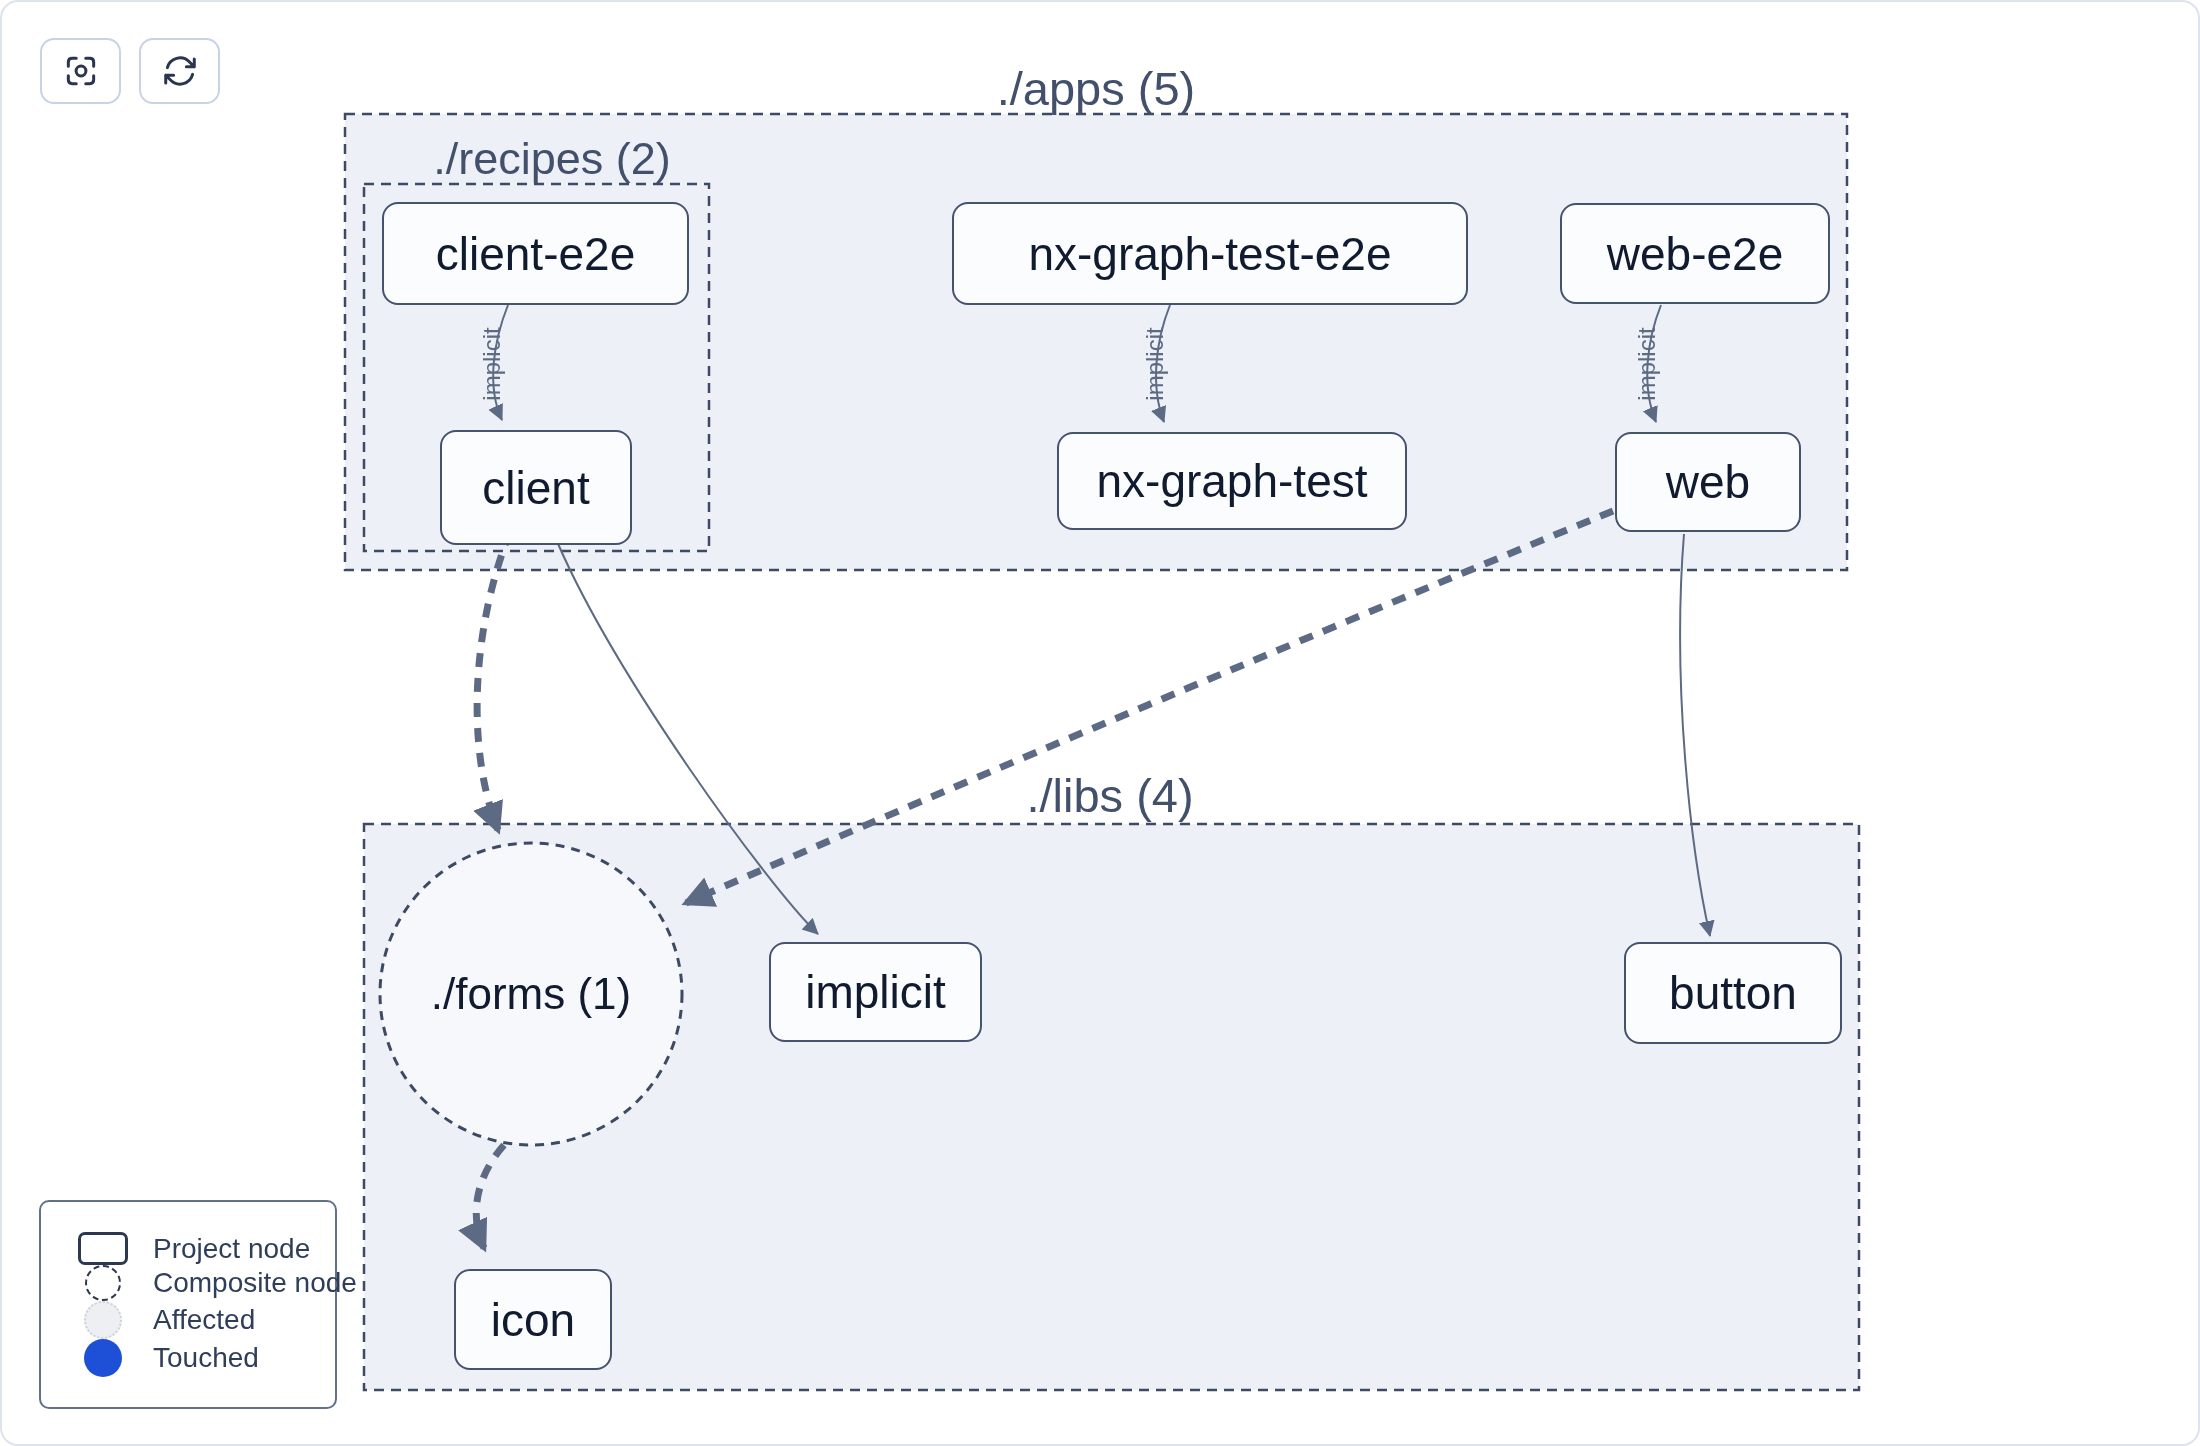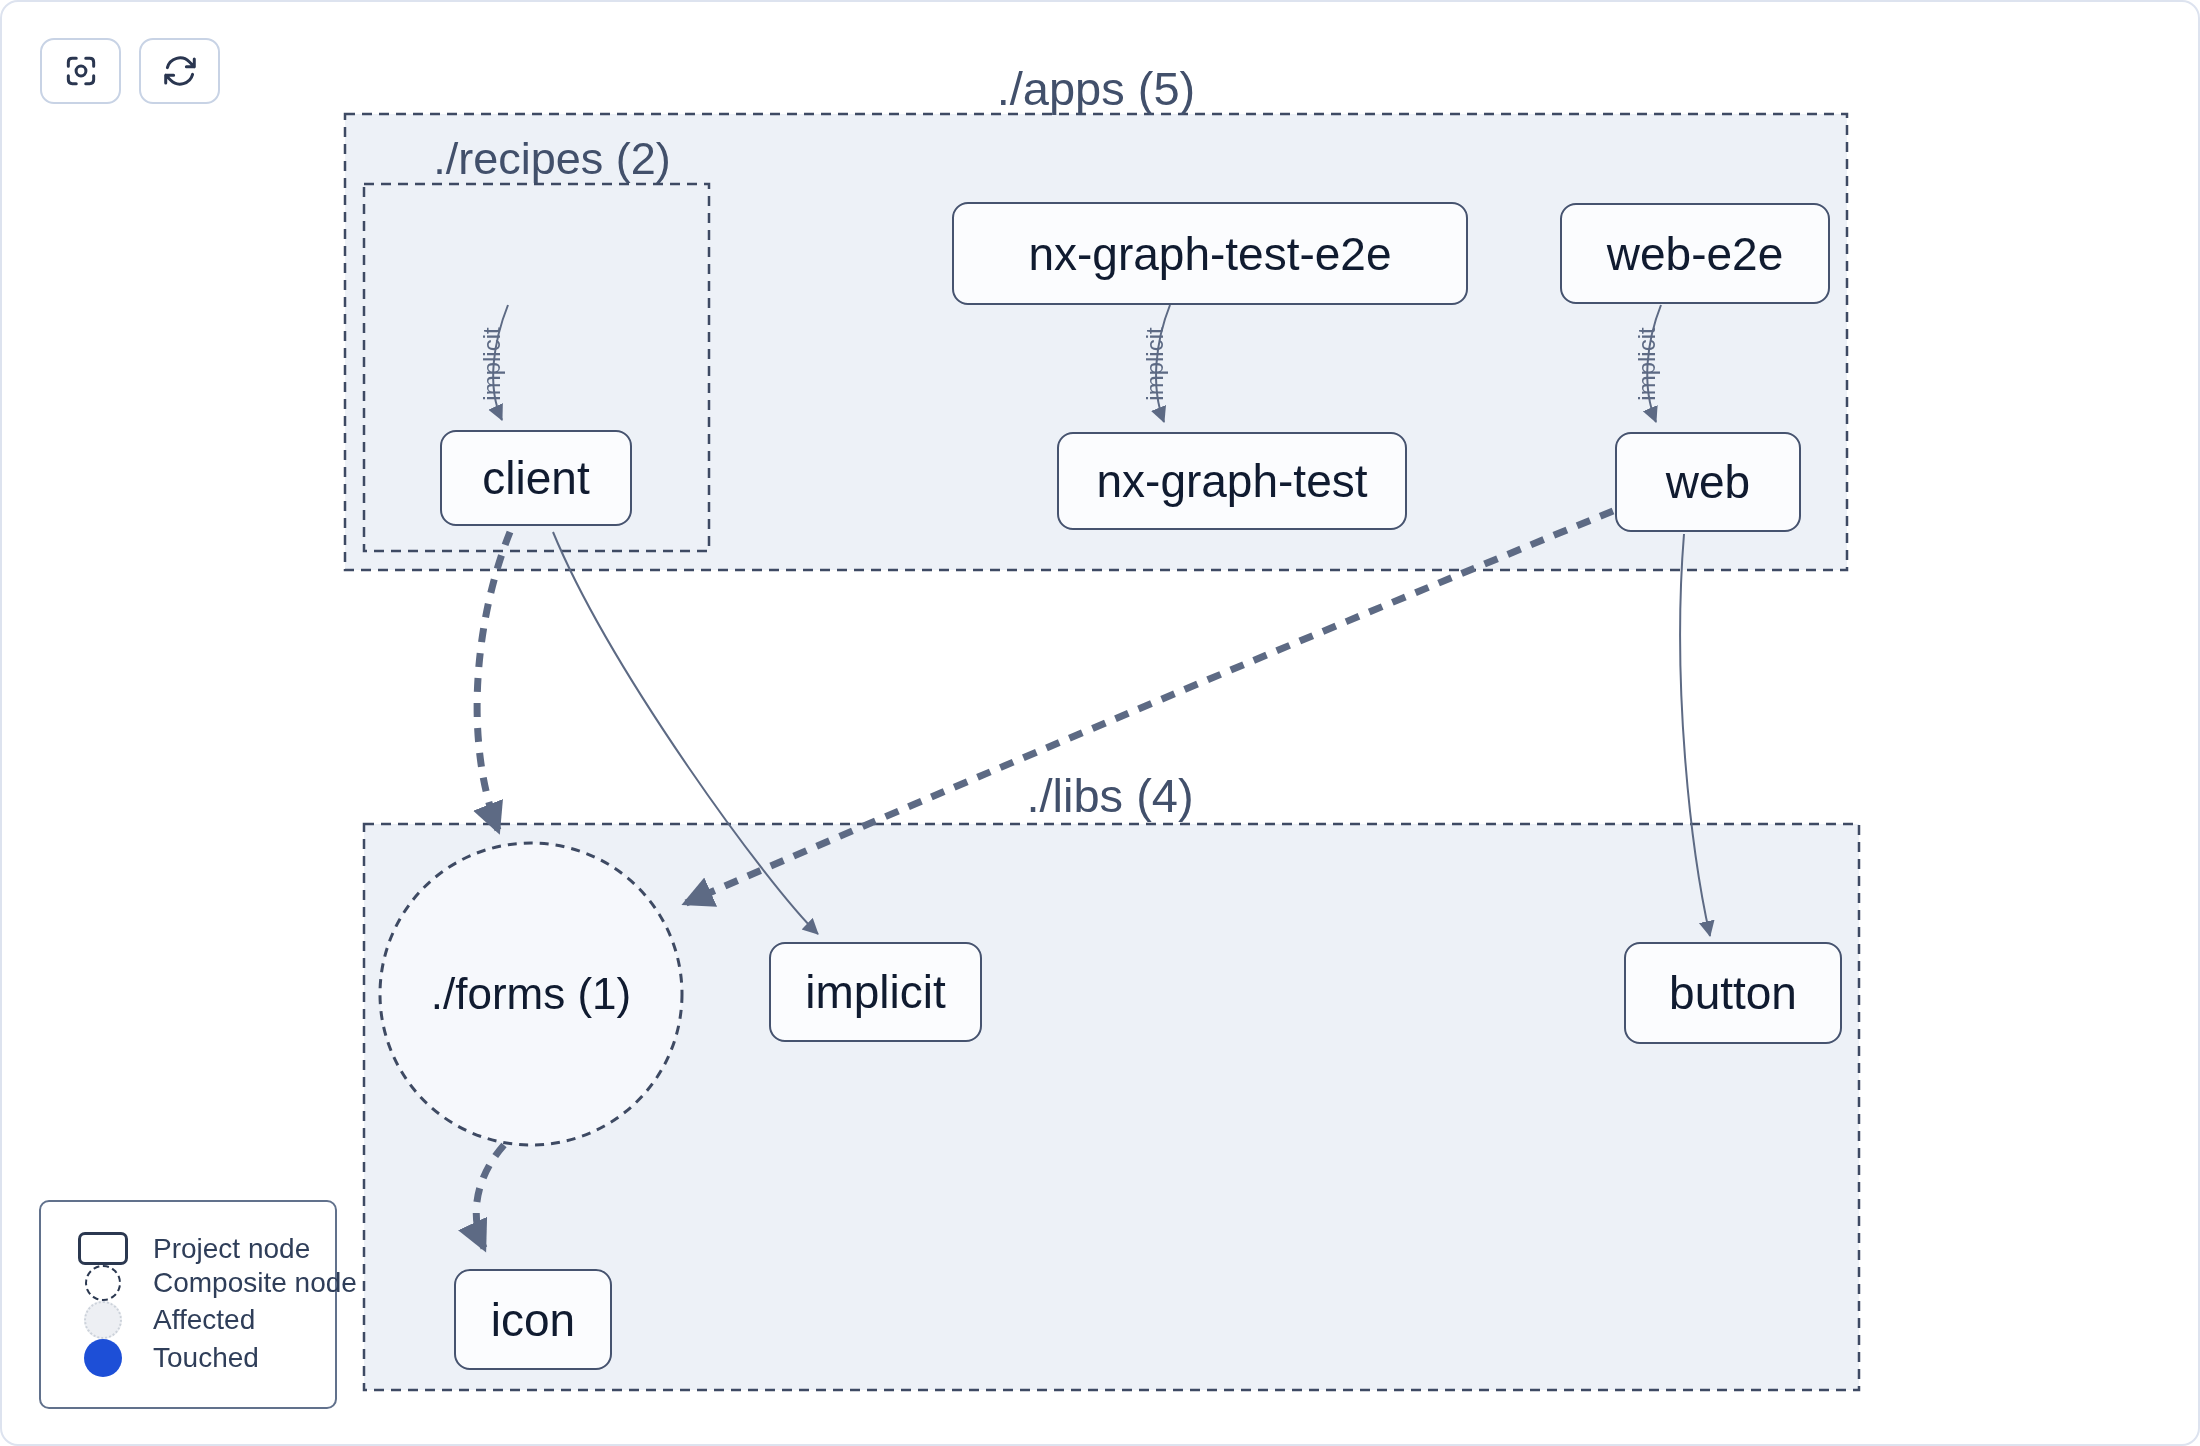--- a/index.html
+++ b/index.html
@@ -76,23 +76,24 @@
 
     <text class="edge-label" transform="translate(489,362) rotate(-90)" text-anchor="middle" dominant-baseline="central">implicit</text>
     <text class="edge-label" transform="translate(1152,362) rotate(-90)" text-anchor="middle" dominant-baseline="central">implicit</text>
     <text class="edge-label" transform="translate(1644,362) rotate(-90)" text-anchor="middle" dominant-baseline="central">implicit</text>
   </svg>
 
   <div class="group-title" style="left:1094px;top:86px;">./apps (5)</div>
   <div class="group-title recipes" style="left:533px;top:157px;">./recipes (2)</div>
   <div class="group-title" style="left:1108px;top:793px;">./libs (4)</div>
 
+  <div class="node" style="left:380px;top:200px;width:307px;height:103px;">client-e2e</div>
   <div class="node" style="left:950px;top:200px;width:516px;height:103px;">nx-graph-test-e2e</div>
   <div class="node" style="left:1558px;top:201px;width:270px;height:101px;">web-e2e</div>
-  <div class="node" style="left:438px;top:428px;width:192px;height:96px;">client</div>
+  <div class="node" style="left:438px;top:428px;width:192px;height:115px;">client</div>
   <div class="node" style="left:1055px;top:430px;width:350px;height:98px;">nx-graph-test</div>
   <div class="node" style="left:1613px;top:430px;width:186px;height:100px;">web</div>
   <div class="node" style="left:767px;top:940px;width:213px;height:100px;">implicit</div>
   <div class="node" style="left:1622px;top:940px;width:218px;height:102px;">button</div>
   <div class="node" style="left:452px;top:1267px;width:158px;height:101px;">icon</div>
 
   <div class="forms-label">./forms (1)</div>
 
   <div class="toolbar">
     <button class="tool-btn">

